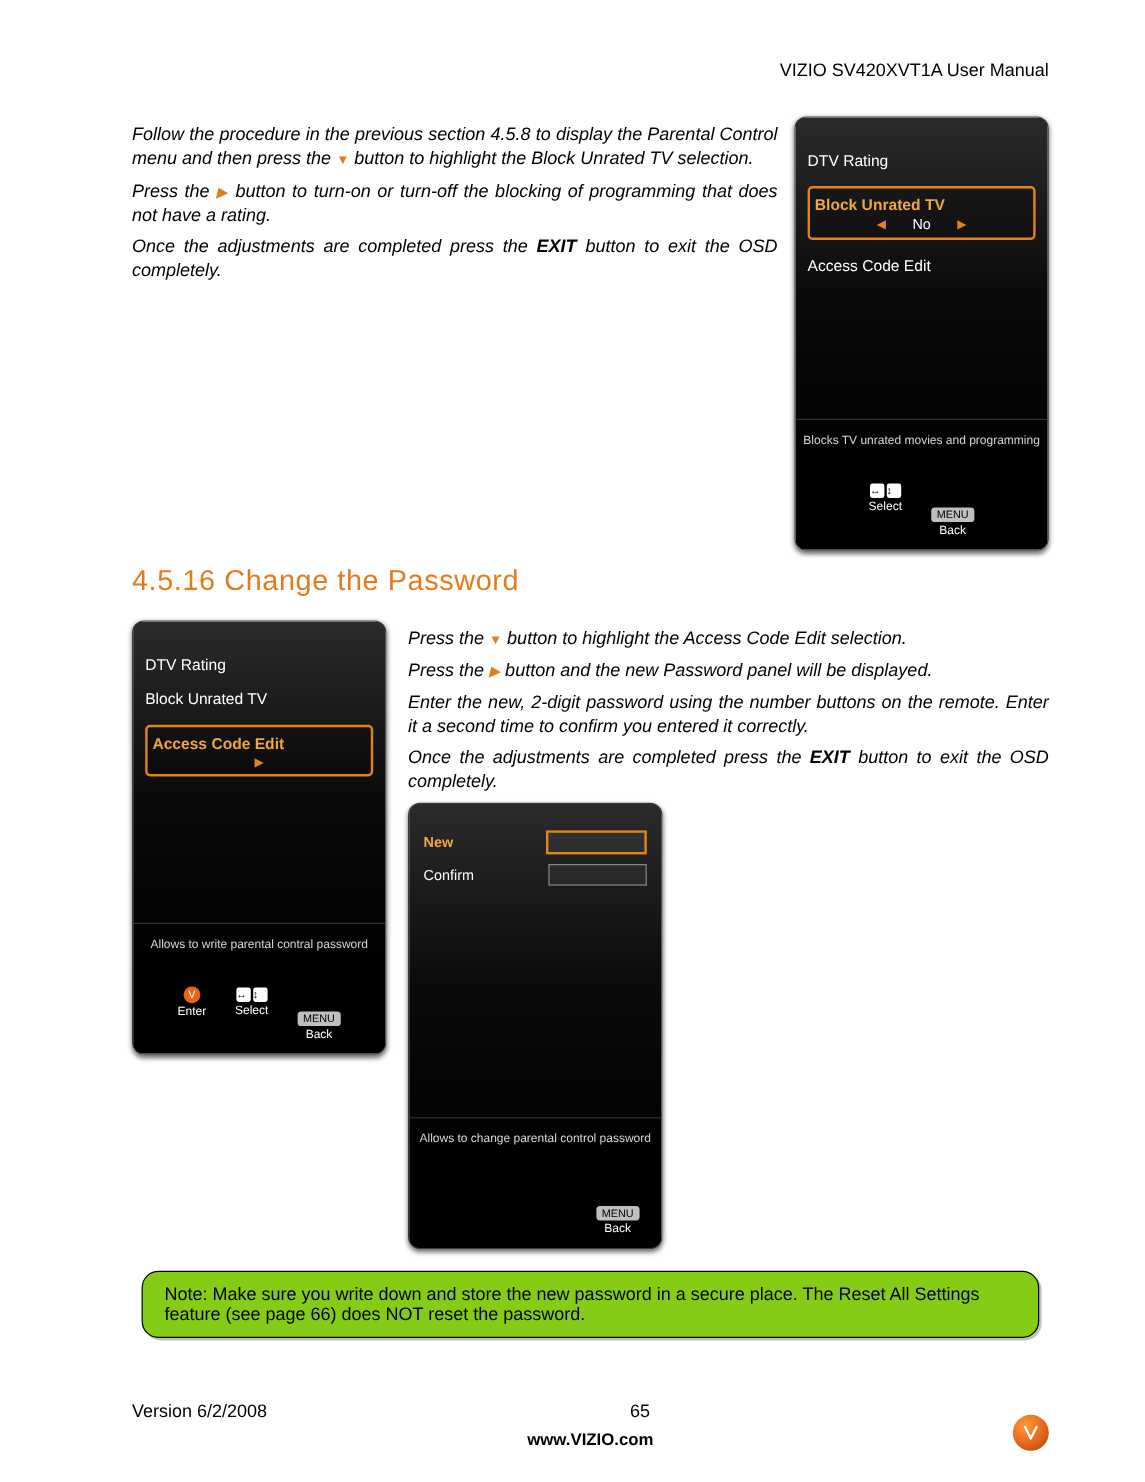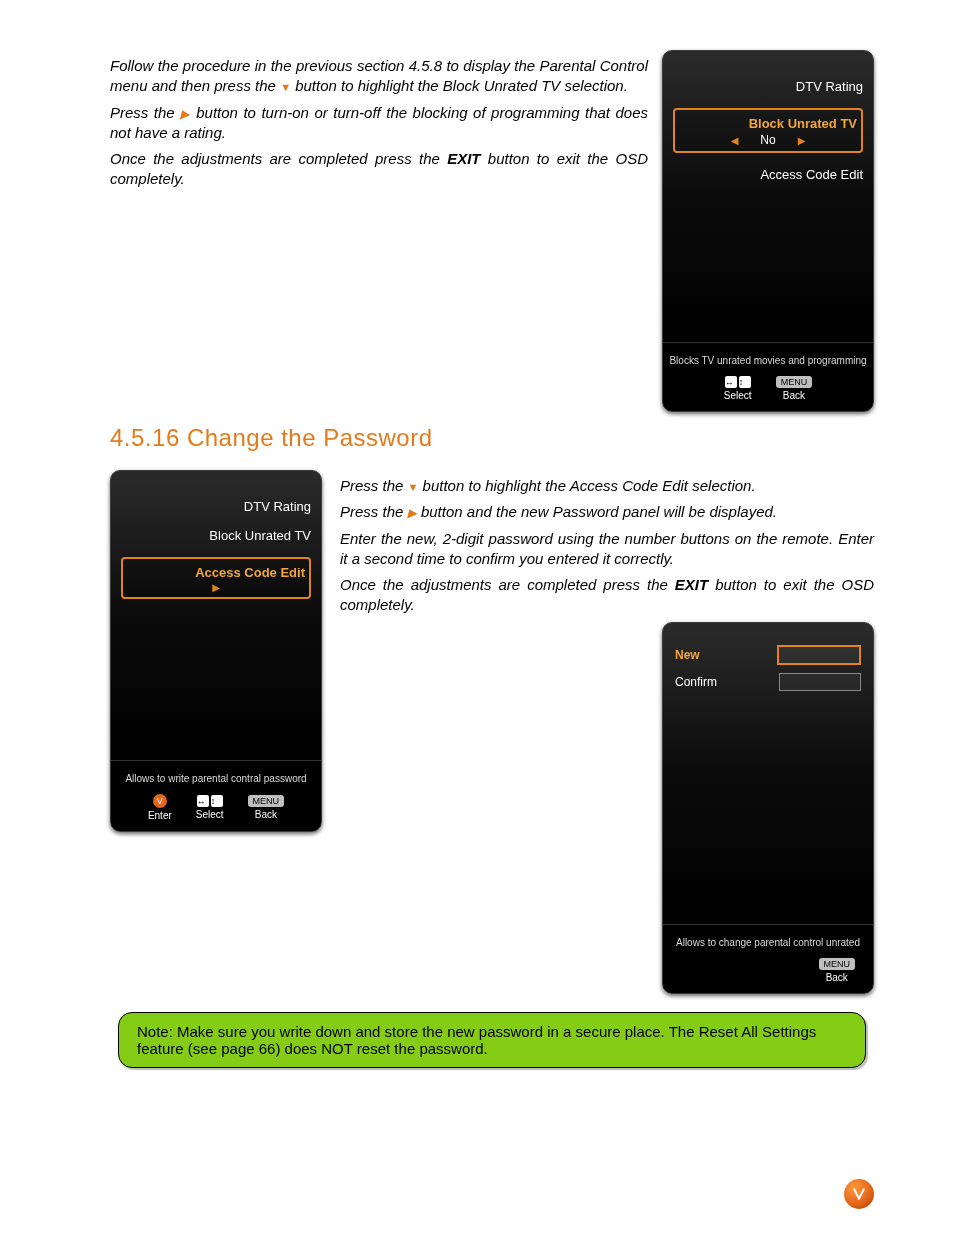--- a/index.html
+++ b/index.html
@@ -36,21 +36,21 @@
   .osd {
     background: linear-gradient(#2b2b2b,#0b0b0b 40%,#000 80%);
     border: 1px solid #3a3a3a;
     border-radius: 10px;
     width: 210px;
     color: #fff;
     box-shadow: 0 2px 4px rgba(0,0,0,.6);
     overflow: hidden;
     flex: 0 0 auto;
   }
-  .osd .menu { padding: 14px 10px 6px; font-size: 13px; text-align: right; }
+  .osd .menu { padding: 14px 10px 6px; font-size: 13px; text-align: left; }
   .osd .item { margin: 14px 0; }
   .osd .selected {
     border: 2px solid #e38516;
     border-radius: 4px;
     padding: 6px 4px 4px;
     color: #f2a63d;
     font-weight: bold;
     background: rgba(0,0,0,.2);
   }
   .osd .selected .sub {
@@ -70,21 +70,21 @@
     padding: 6px 6px 10px; font-size:10px;
   }
   .osd .nav-bar .grp { display:flex; flex-direction:column; align-items:center; gap:2px; }
   .nav-icon {
     display:inline-flex; gap:2px;
   }
   .nav-icon .box {
     width:12px; height:12px; background:#fff; color:#000; font-size:9px; line-height:12px; border-radius:2px;
   }
   .menu-pill {
-    background:#bfbfbf; color:#000; font-size:9px; padding:1px 5px; border-radius:3px;
+    background:#bfbfbf; color:#000; font-size:9px; padding:1px 5px; border-radius:3px;margin-top:40px;
   }
   .enter-dot {
     width:14px; height:14px; border-radius:50%; background:#e5661a; display:inline-flex; align-items:center; justify-content:center; color:#fff; font-size:9px;
   }
   .tri-down { color:#e57a1a; font-size:11px; }
   .tri-right { color:#e57a1a; font-size:12px; }
   .osd.tall { height: 360px; display:flex; flex-direction:column; }
   .osd.tall .menu { flex: 1 1 auto; }
   .osd.pw { width: 210px; height: 370px; display:flex; flex-direction:column; }
   .pw-fields { padding: 14px 12px; font-size:12px; }
@@ -116,20 +116,21 @@
     display:flex; align-items:center; justify-content:center;
   }
   .vizio-dot svg { width:16px; height:16px; }
   .sec2-layout { display:flex; gap:18px; align-items:flex-start; margin-top:4px; }
   .sec2-right { flex:1 1 auto; }
 </style>
 </head>
 <body>
 
 <div class="page">
+  <div class="header-right">VIZIO SV420XVT1A User Manual</div>
 
 
   <div class="row1">
     <div class="col-text">
       <p class="justify">
         <span>Follow the procedure in the previous section 4.5.8 to display the Parental Control menu and then press the </span><span class="tri-down">▼</span><span> button to highlight the Block Unrated TV selection.</span>
       </p>
       <p class="justify">
         <span>Press the </span><span class="tri-right">▶</span><span> button to turn-on or turn-off the blocking of programming that does not have a rating.</span>
       </p>
@@ -210,45 +211,53 @@
         <span>Press the </span><span class="tri-down">▼</span><span> button to highlight the Access Code Edit selection.</span>
       </p>
       <p>
         <span>Press the </span><span class="tri-right">▶</span><span> button and the new Password panel will be displayed.</span>
       </p>
       <p class="justify">Enter the new, 2-digit password using the number buttons on the remote. Enter it a second time to confirm you entered it correctly.</p>
       <p class="justify">
         <span>Once the adjustments are completed press the </span><b>EXIT</b><span> button to exit the OSD completely.</span>
       </p>
 
-      <div style="display:flex; justify-content:flex-end; margin-top:6px;">
+      <div style="display:flex; justify-content:flex-start; margin-top:6px;">
         <div class="osd pw">
           <div class="pw-fields" style="flex:1 1 auto;">
             <div class="pw-row sel">
               <span class="lbl">New</span>
               <span class="fld"></span>
             </div>
             <div class="pw-row">
               <span class="lbl">Confirm</span>
               <span class="fld"></span>
             </div>
           </div>
-          <div class="hint-bar">Allows to change parental  control unrated</div>
+          <div class="hint-bar">Allows to change parental  control password</div>
           <div class="nav-bar" style="justify-content:flex-end; padding-right:18px;">
             <div class="grp">
               <span class="menu-pill">MENU</span>
               <span>Back</span>
             </div>
           </div>
         </div>
       </div>
     </div>
   </div>
 
   <div class="note-box">Note: Make sure you write down and store the new password in a secure place. The Reset All Settings feature (see page 66) does NOT reset the password.</div>
 
+  <div class="footer">
+    <div class="footer-top">
+      <span>Version 6/2/2008</span>
+      <span>65</span>
+      <span style="width:30px;"></span>
+    </div>
+    <div class="footer-link">www.VIZIO.com</div>
+  </div>
 
   <div class="vizio-dot">
     <svg viewBox="0 0 20 20">
         <path d="M4 4 L10 16 L16 4" fill="none" stroke="#fff" stroke-width="2.4" stroke-linecap="round" stroke-linejoin="round"></path>
       </svg>
   </div>
 </div>
 
 </body></html>

